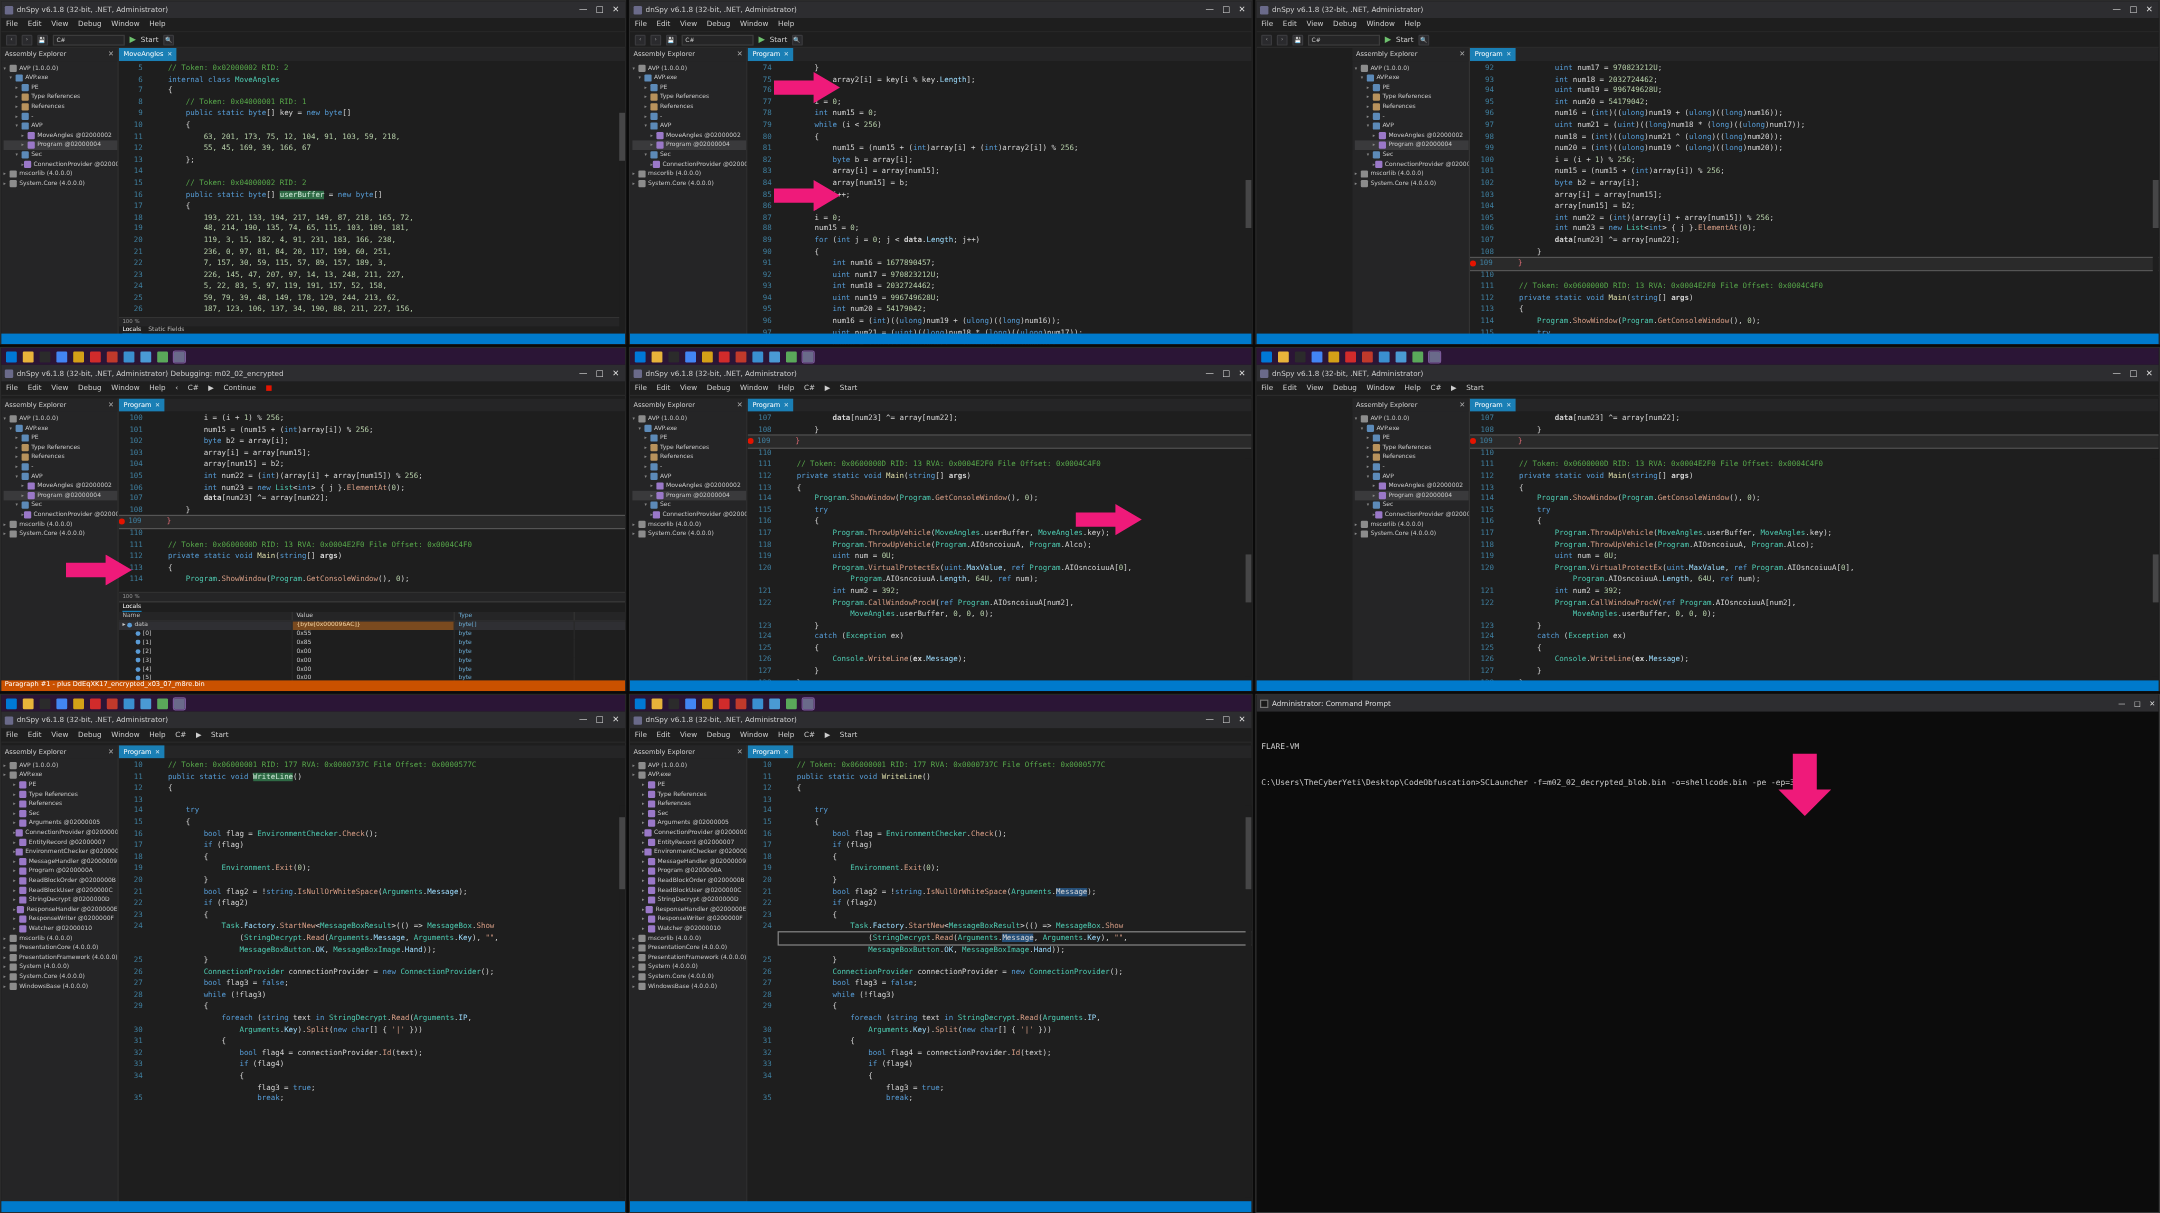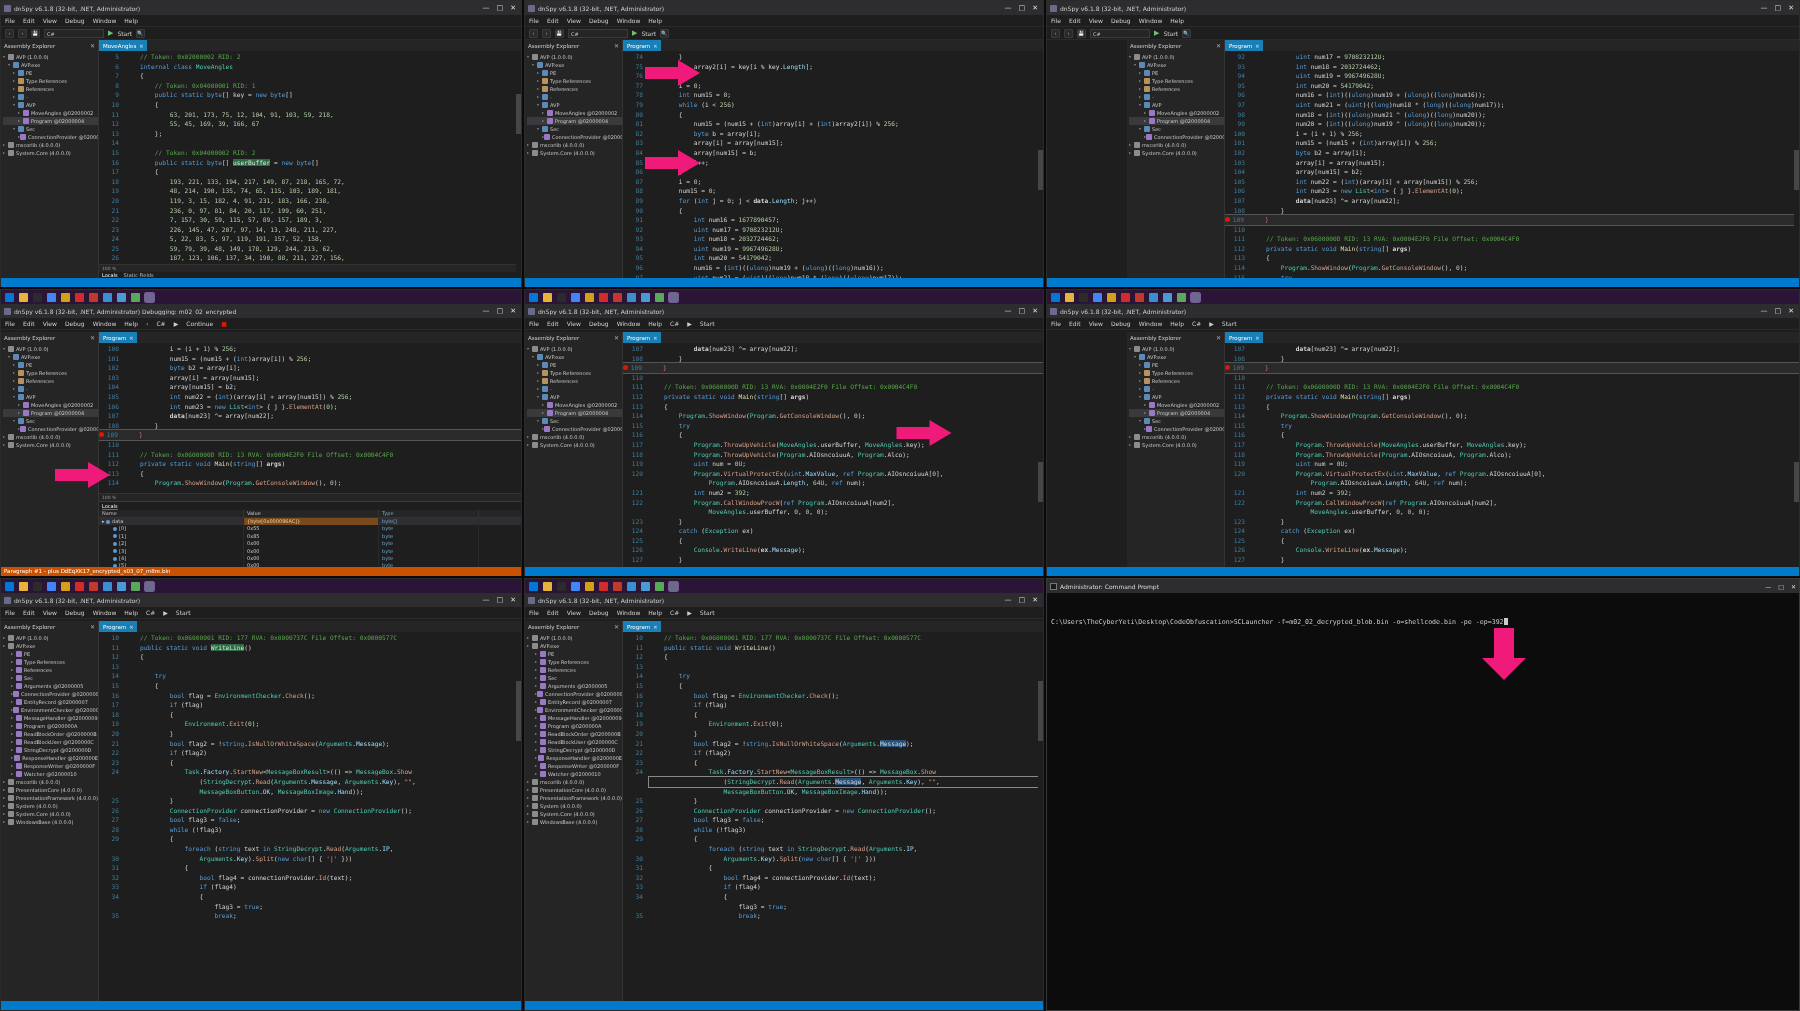--- a/index.html
+++ b/index.html
@@ -1523,20 +1523,21 @@
     <div class="cmd-title">
       <span style="width:7px;height:7px;background:#1a1a1a;border:1px solid #777;display:inline-block;"></span>
       <span>Administrator: Command Prompt</span>
       <span class="tb-btns">
         <span>—</span>
         <span>□</span>
         <span>✕</span>
       </span>
     </div>
     <div class="cmd-body">
+      <div>FLARE-VM</div>
       <div><span>C:\Users\TheCyberYeti\Desktop\CodeObfuscation&gt;</span><span>SCLauncher -f=m02_02_decrypted_blob.bin -o=shellcode.bin -pe -ep=392</span><span class="caret"></span></div>
     </div>
   </div>
 
   <div class="sepv" style="left:522px;top:0;"></div>
   <div class="sepv" style="left:1044px;top:0;"></div>
   <div class="seph" style="top:287px;"></div>
   <div class="seph" style="top:576px;"></div>
 
   <div id="arrows">

